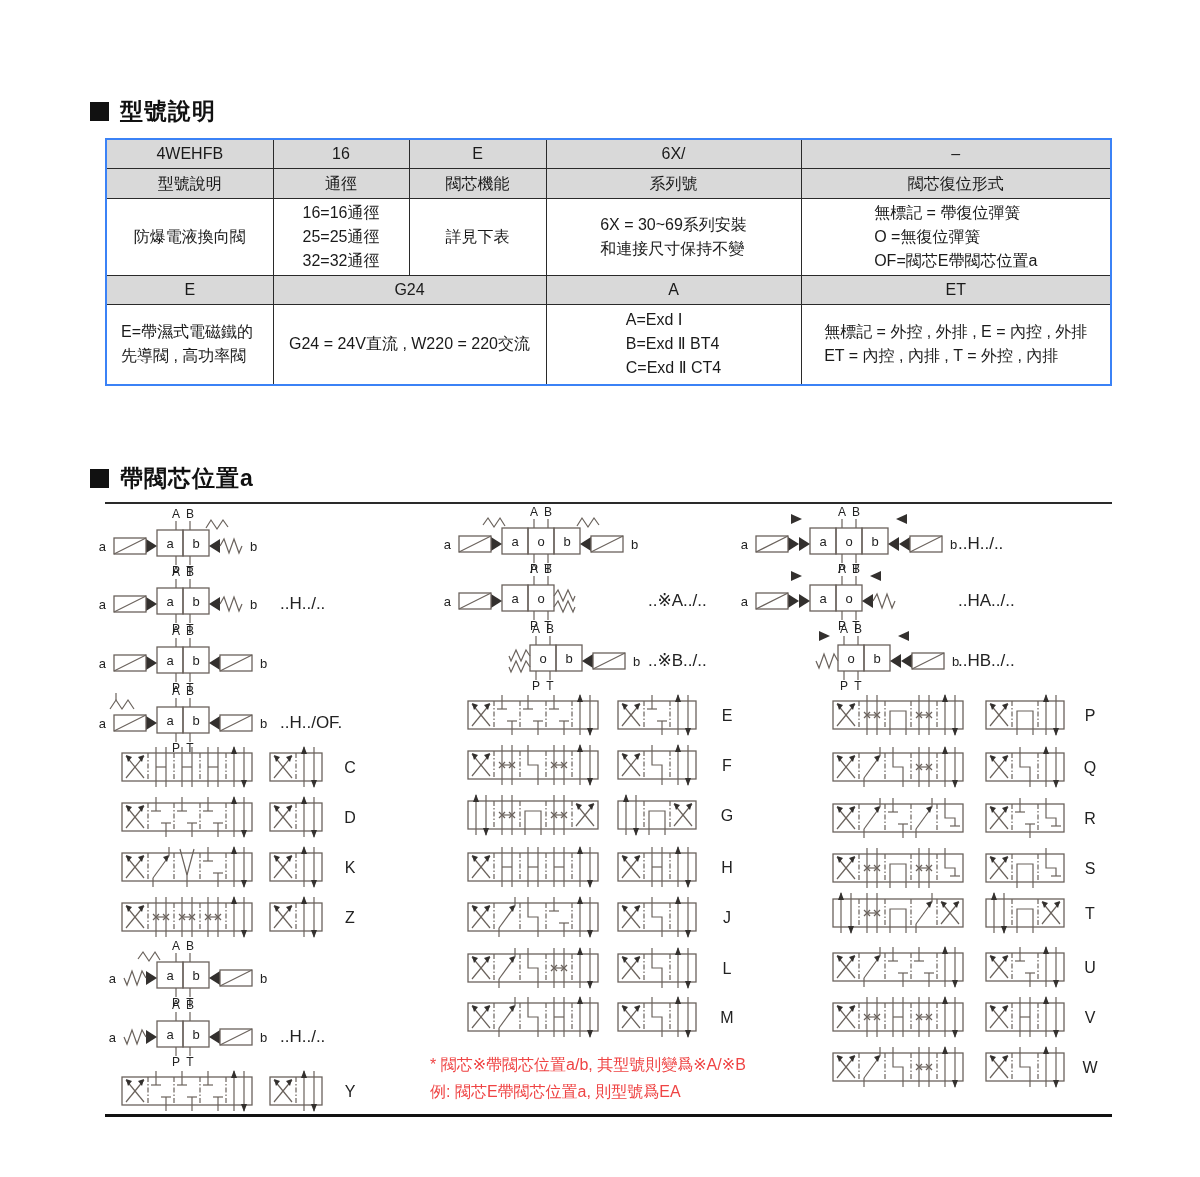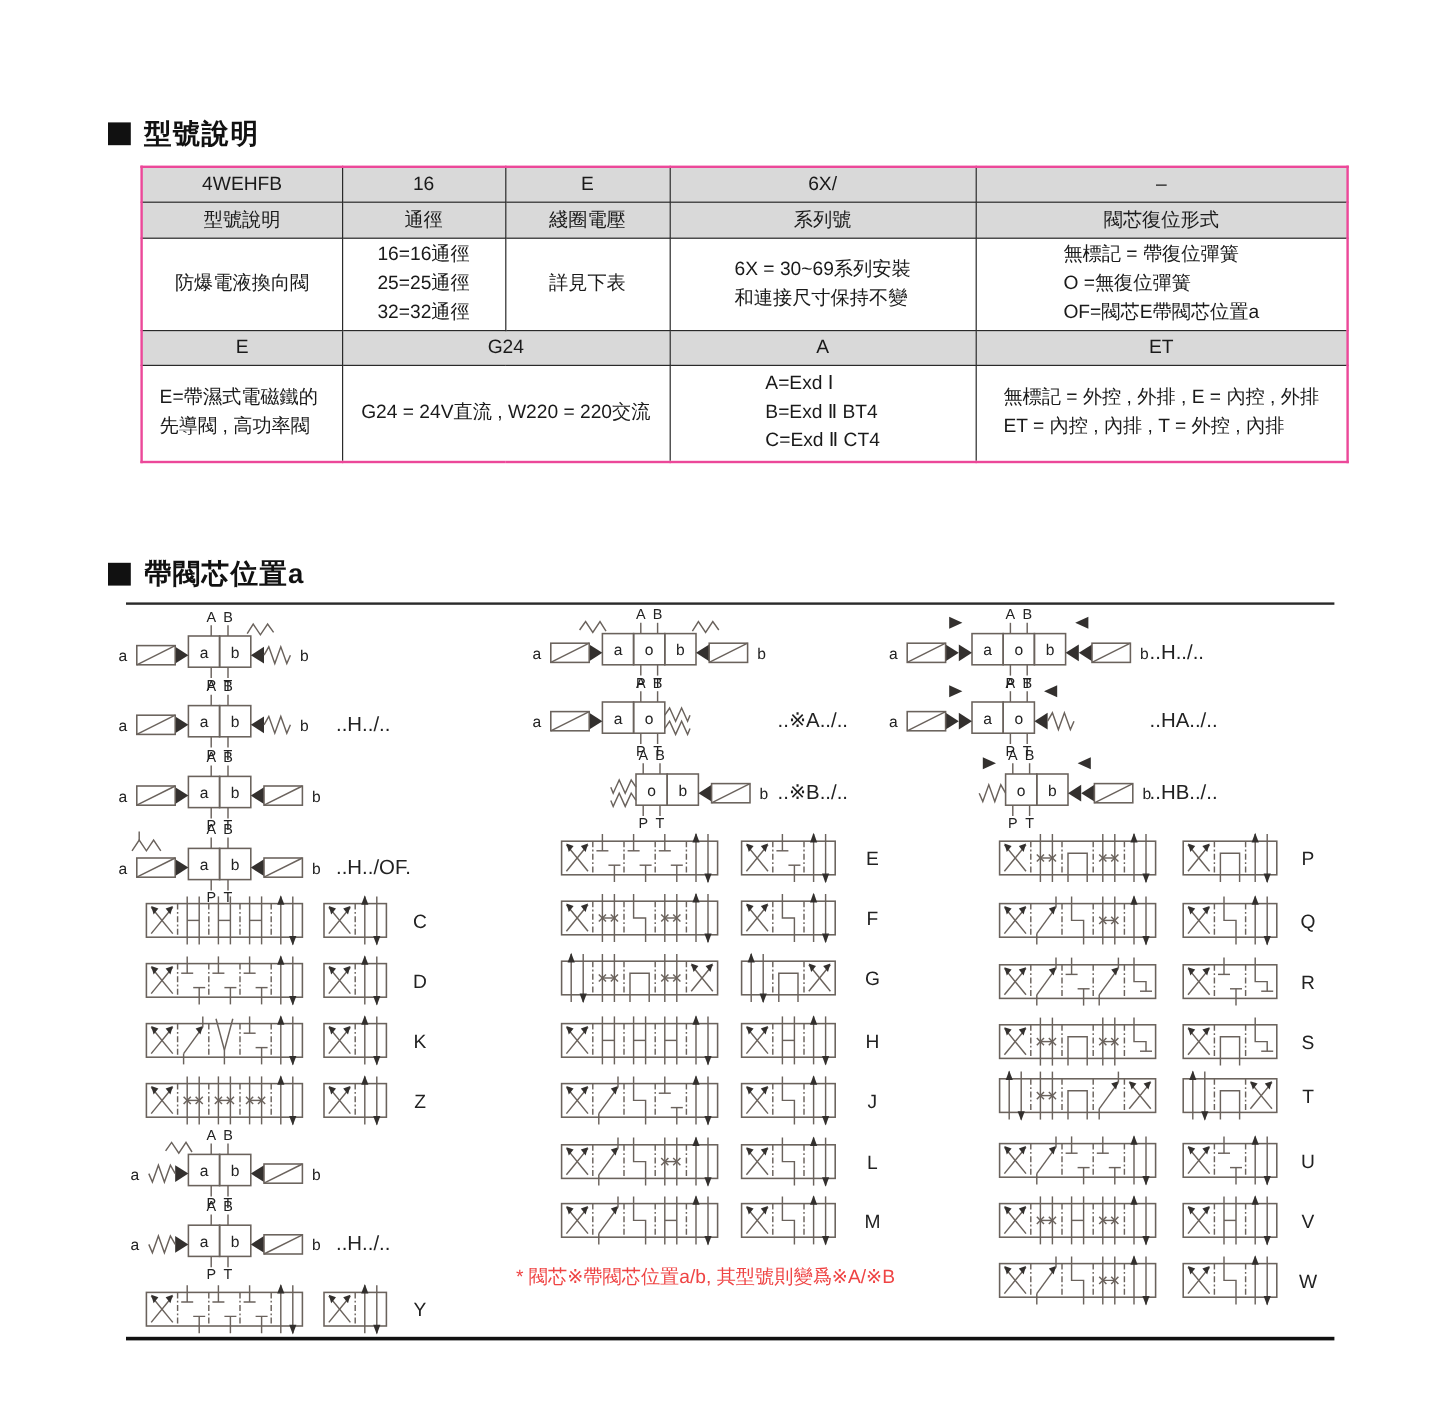--- a/index.html
+++ b/index.html
@@ -3,22 +3,22 @@
 <meta charset="utf-8">
 <style>
   html,body{margin:0;padding:0;background:#ffffff;}
   body{width:1200px;height:1177px;position:relative;overflow:hidden;
        font-family:"Liberation Sans","DejaVu Sans",sans-serif;color:#1a1a1a;}
   .sec-title{position:absolute;left:90px;display:flex;align-items:center;gap:11px;
              font-size:23px;font-weight:700;color:#111;letter-spacing:1px;}
   .marker{width:19px;height:19px;background:#111;display:inline-block;}
   #t1{top:96px}
   #t2{top:463px}
-  table#model-table{position:absolute;left:117px;top:138px;border-collapse:collapse;
-       table-layout:fixed;border:2px solid #ec4899;}
+  table#model-table{position:absolute;left:105px;top:138px;border-collapse:collapse;
+       table-layout:fixed;border:2px solid #3b82f6;}
   #model-table td{border:1px solid #2a2a2a;font-size:16px;text-align:center;
        vertical-align:middle;padding:2px 4px;white-space:pre-line;line-height:1.5;}
   #model-table td.gray{background:#d9d9d9;}
   #model-table td.l{text-align:left;padding-left:14px;}
   .lb-inner{display:inline-block;text-align:left;white-space:pre-line;}
   .rule{position:absolute;left:105px;width:1007px;background:#2a2a2a;}
   #rule-top{top:502px;height:2px;}
   #rule-bottom{top:1114px;height:3px;background:#111;}
   .footnote{position:absolute;left:430px;top:1051px;font-size:16px;line-height:1.7;color:#ef4444;}
   svg#diagrams{position:absolute;left:0;top:0;}
@@ -1132,21 +1132,21 @@
       <tr style="height: 28px;">
         <td class="gray ">4WEHFB</td>
         <td class="gray ">16</td>
         <td class="gray ">E</td>
         <td class="gray ">6X/</td>
         <td class="gray ">–</td>
       </tr>
       <tr style="height: 30px;">
         <td class="gray ">型號說明</td>
         <td class="gray ">通徑</td>
-        <td class="gray ">綫圈電壓</td>
+        <td class="gray ">閥芯機能</td>
         <td class="gray ">系列號</td>
         <td class="gray ">閥芯復位形式</td>
       </tr>
       <tr style="height: 76px;">
         <td class="">防爆電液換向閥</td>
         <td class=""><span class="lb-inner">16=16通徑
 25=25通徑
 32=32通徑</span></td>
         <td class="">詳見下表</td>
         <td class=""><span class="lb-inner">6X = 30~69系列安裝
@@ -1176,15 +1176,16 @@
 
 <div class="sec-title" id="t2">
   <span class="marker"></span>
   <span>帶閥芯位置a</span>
 </div>
 
 <div class="rule" id="rule-top"></div>
 
 <div class="footnote">
   <div>* 閥芯※帶閥芯位置a/b, 其型號則變爲※A/※B</div>
+  <div>例: 閥芯E帶閥芯位置a, 則型號爲EA</div>
 </div>
 
 <div class="rule" id="rule-bottom"></div>
 
 </body></html>

